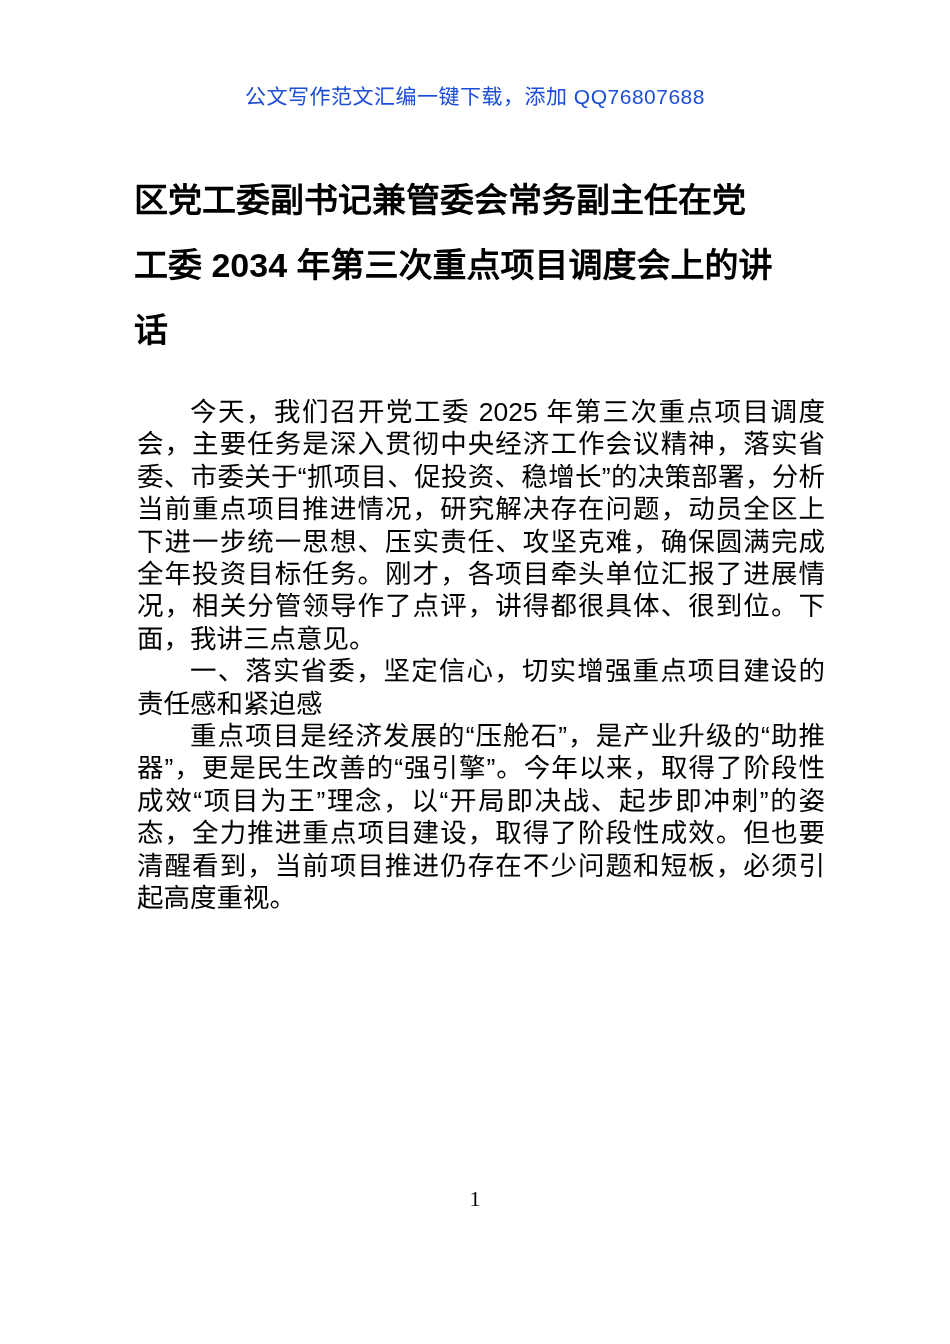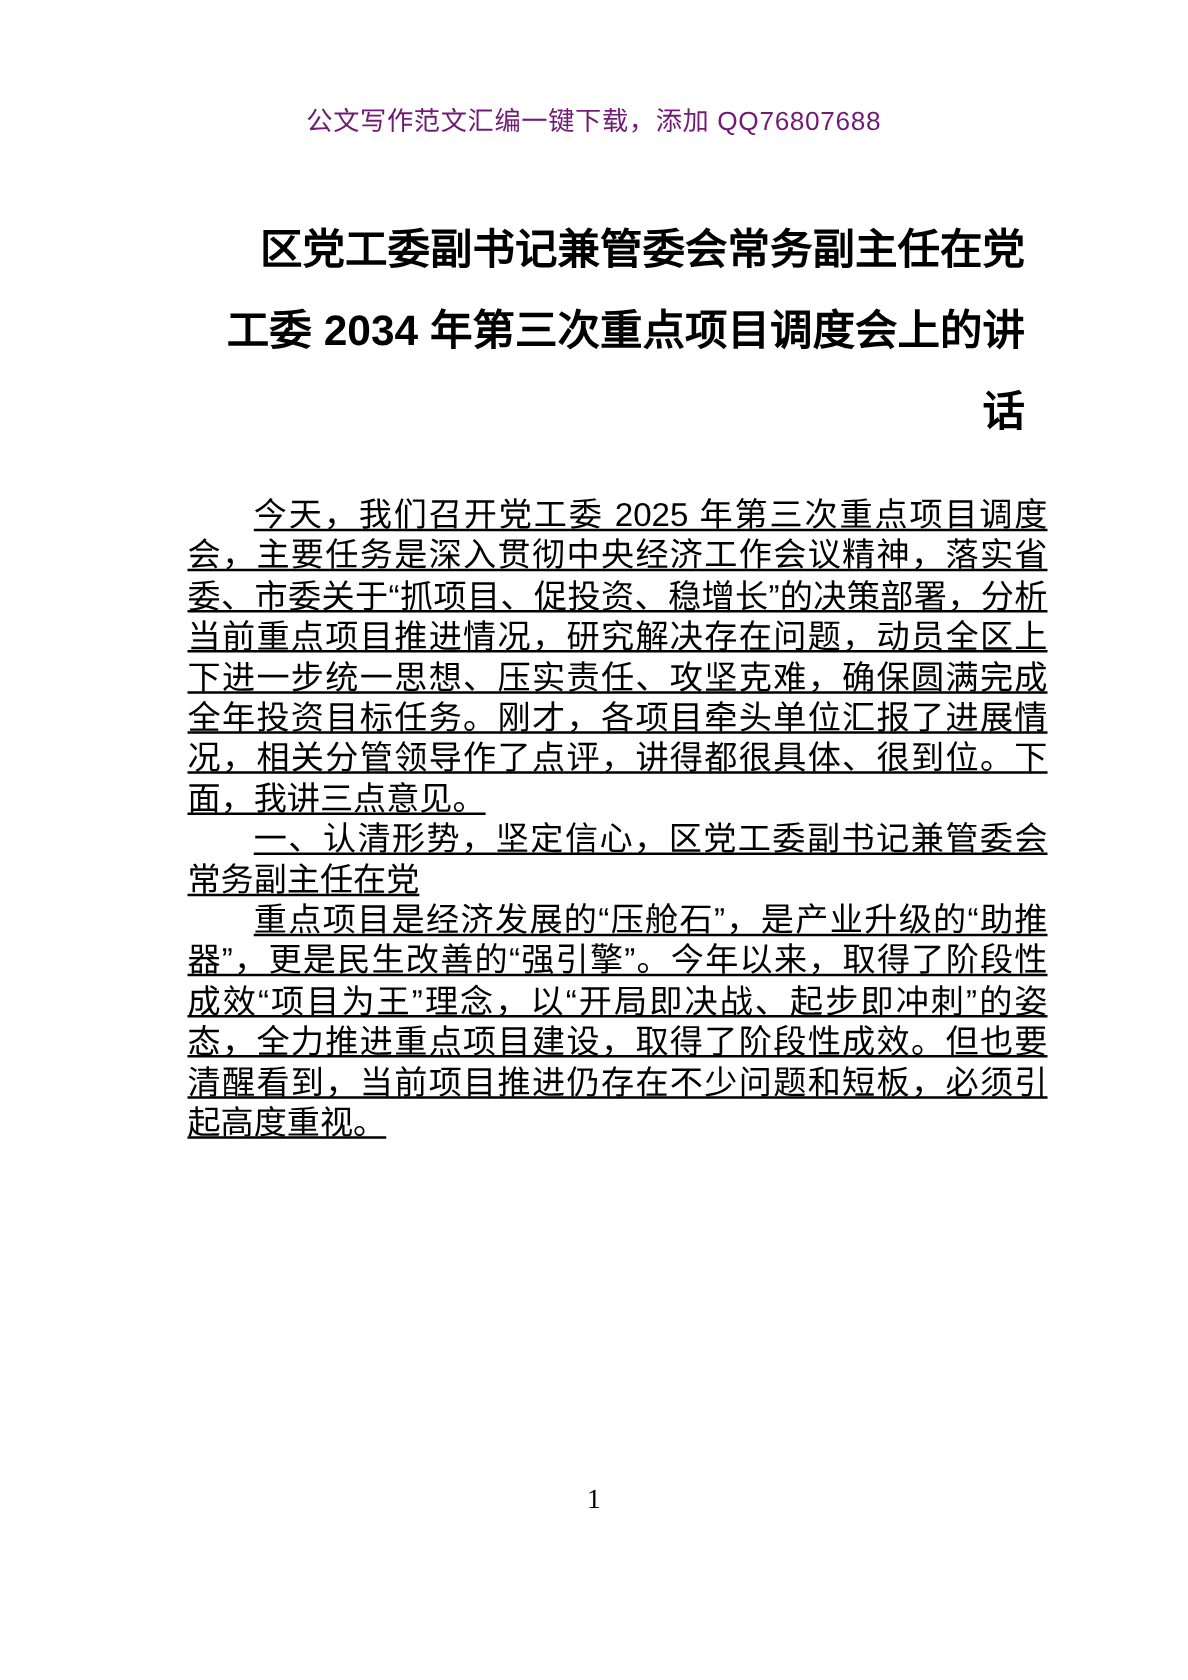--- a/index.html
+++ b/index.html
@@ -30,32 +30,31 @@
     font-size: 21px;
     font-weight: 400;
     letter-spacing: 0.5px;
     white-space: nowrap;
   }
   .doc-title {
     position: absolute;
     top: 168px;
     left: 134px;
     width: 686px;
-    text-align: right;
+    text-align: left;
     font-size: 34px;
     font-weight: 700;
     line-height: 65px;
     letter-spacing: 0px;
   }
   .body-block {
     position: absolute;
     top: 396px;
-    left: 150px;
+    left: 137px;
     width: 688px;
-    text-decoration: underline;
   }
   .para {
     font-size: 26.5px;
     line-height: 32.4px;
     text-align: justify;
     text-justify: inter-character;
     text-align-last: left;
     margin: 0;
     letter-spacing: 0px;
     word-break: break-all;
@@ -72,29 +71,29 @@
     font-size: 22px;
     font-weight: 400;
     font-family: "Liberation Serif", "DejaVu Serif", serif;
   }
 </style>
 </head>
 <body>
 
 <div class="page">
 
-  <div class="watermark-header" style="color:#701a75;">公文写作范文汇编一键下载，添加 QQ76807688</div>
+  <div class="watermark-header" style="color:#1d4ed8;">公文写作范文汇编一键下载，添加 QQ76807688</div>
 
   <div class="doc-title">
     <div>区党工委副书记兼管委会常务副主任在党</div>
     <div>工委 2034 年第三次重点项目调度会上的讲</div>
     <div>话</div>
   </div>
 
   <div class="body-block">
     <p class="para indent">今天，我们召开党工委 2025 年第三次重点项目调度会，主要任务是深入贯彻中央经济工作会议精神，落实省委、市委关于“抓项目、促投资、稳增长”的决策部署，分析当前重点项目推进情况，研究解决存在问题，动员全区上下进一步统一思想、压实责任、攻坚克难，确保圆满完成全年投资目标任务。刚才，各项目牵头单位汇报了进展情况，相关分管领导作了点评，讲得都很具体、很到位。下面，我讲三点意见。</p>
-    <p class="para indent">一、认清形势，坚定信心，区党工委副书记兼管委会常务副主任在党</p>
+    <p class="para indent">一、落实省委，坚定信心，切实增强重点项目建设的责任感和紧迫感</p>
     <p class="para indent">重点项目是经济发展的“压舱石”，是产业升级的“助推器”，更是民生改善的“强引擎”。今年以来，取得了阶段性成效“项目为王”理念，以“开局即决战、起步即冲刺”的姿态，全力推进重点项目建设，取得了阶段性成效。但也要清醒看到，当前项目推进仍存在不少问题和短板，必须引起高度重视。</p>
   </div>
 
   <div class="page-number">1</div>
 
 </div>
 
 </body></html>

